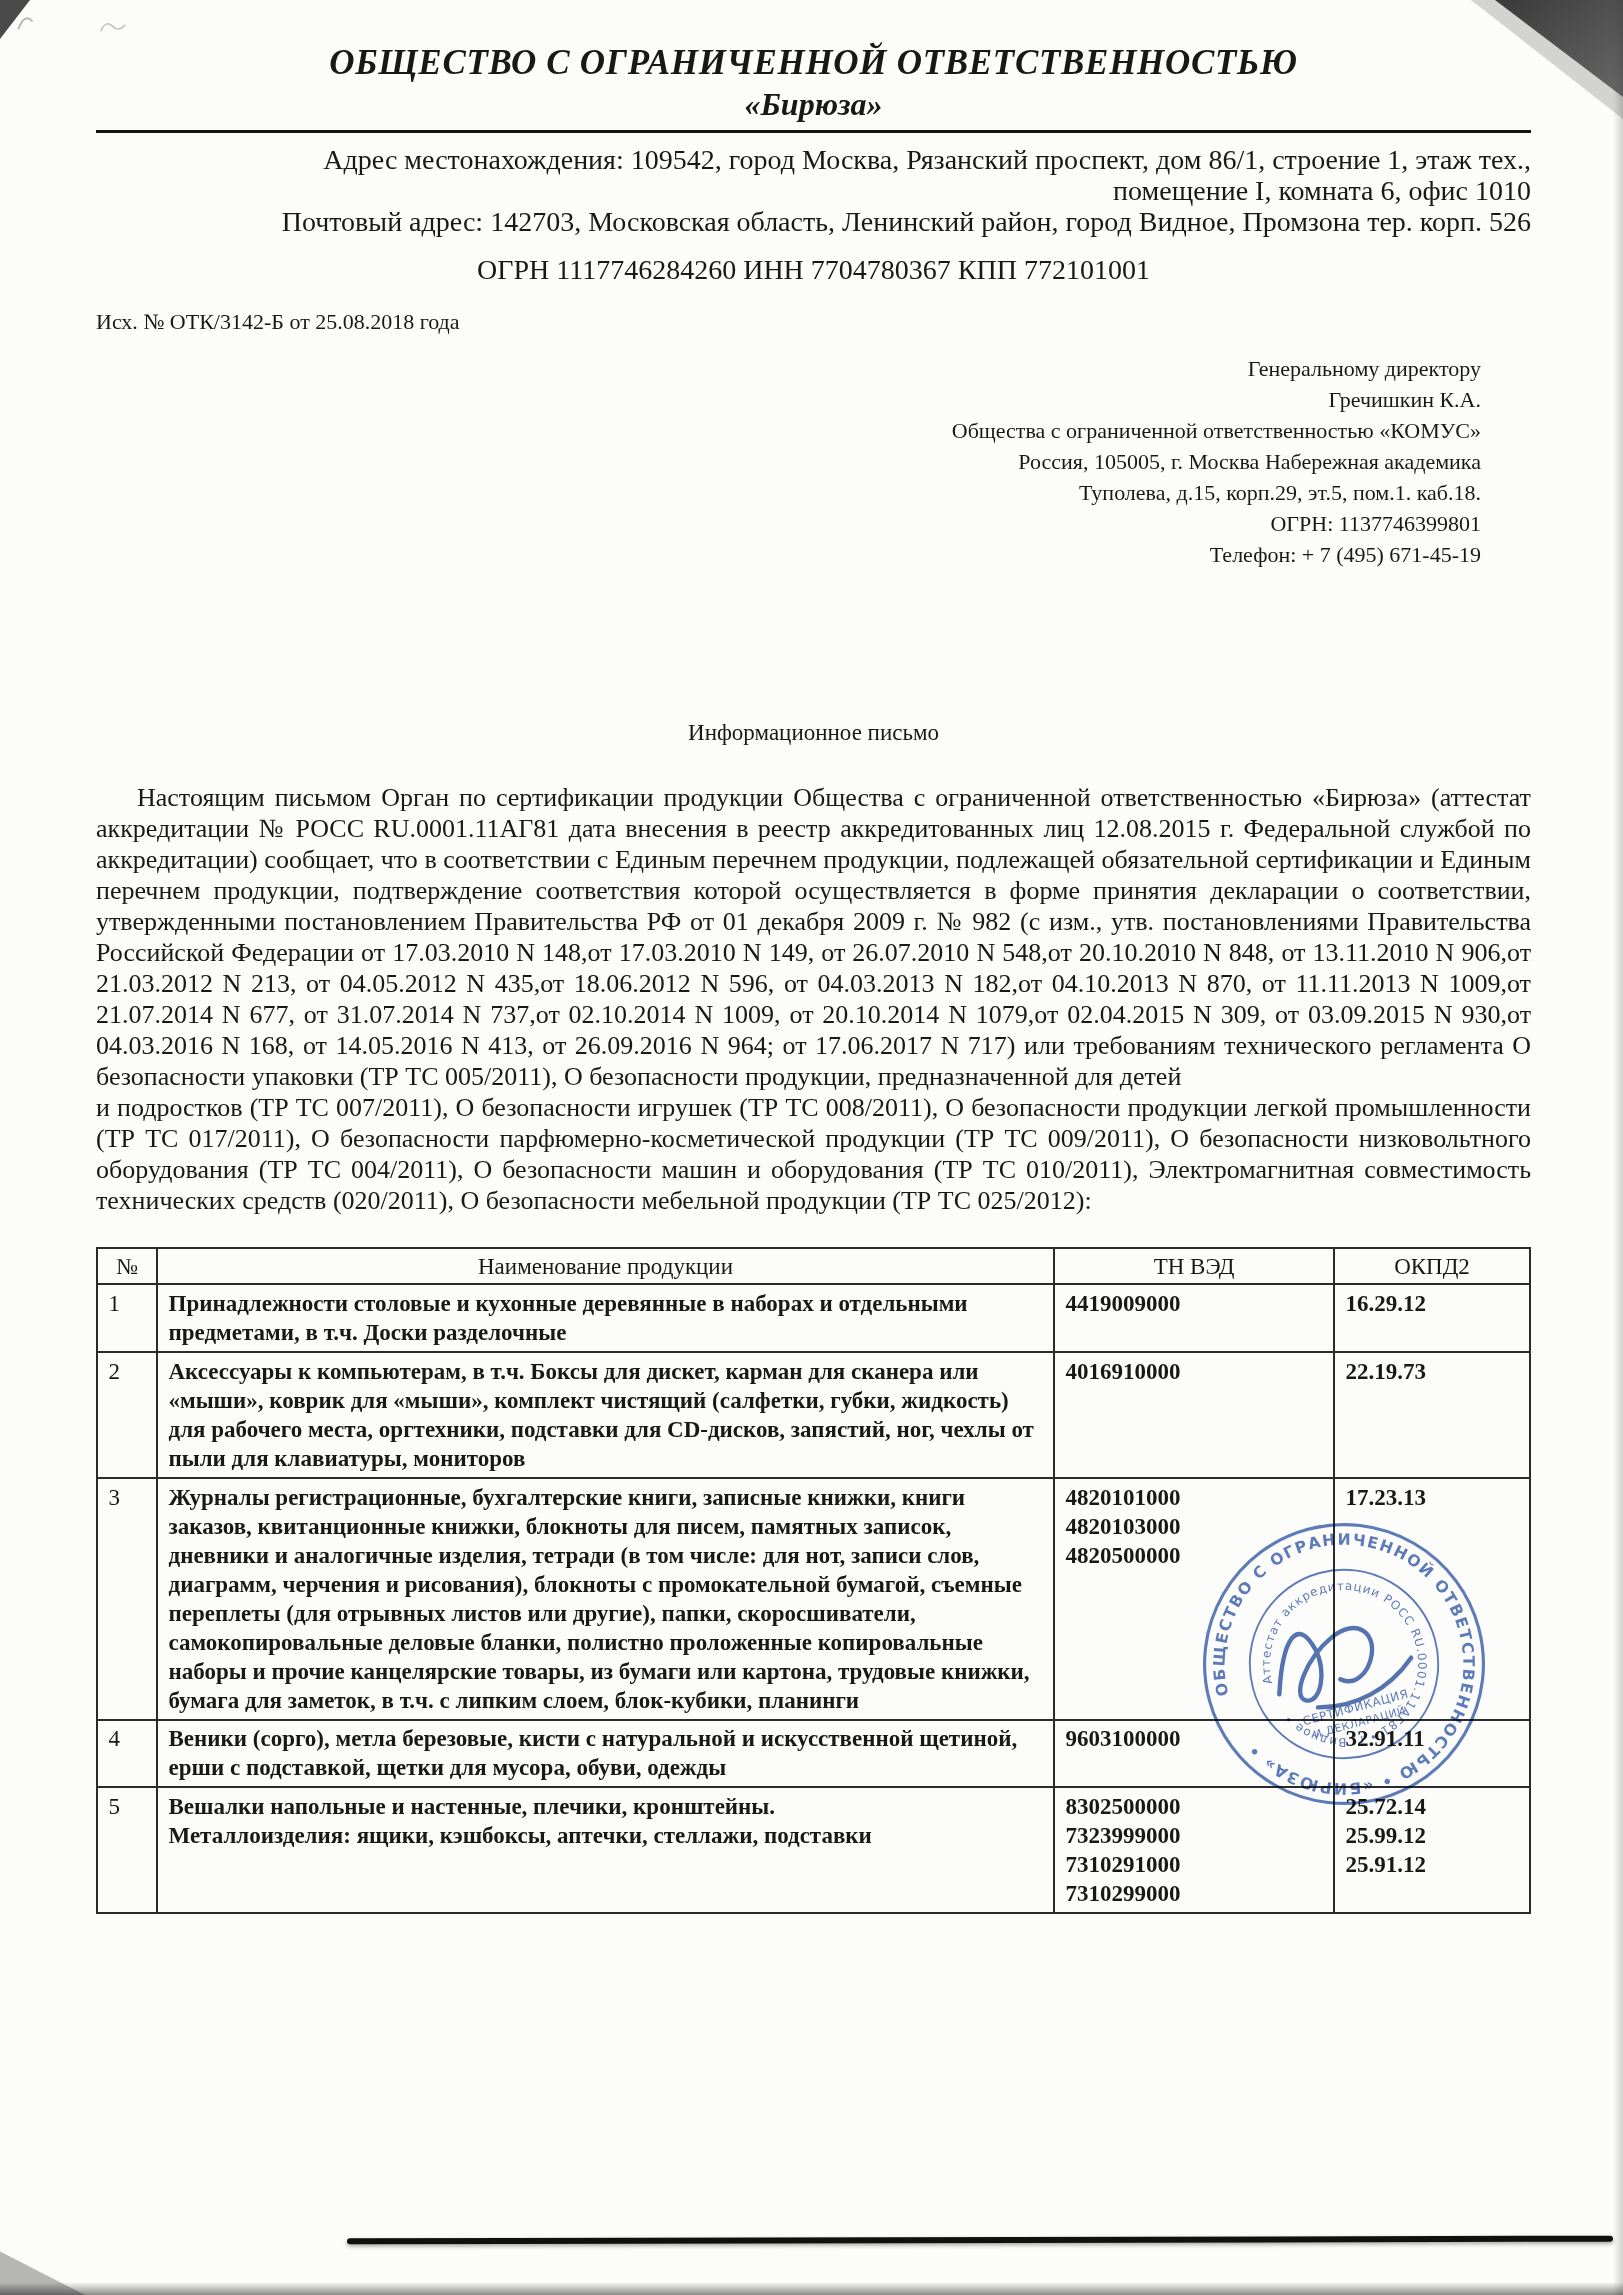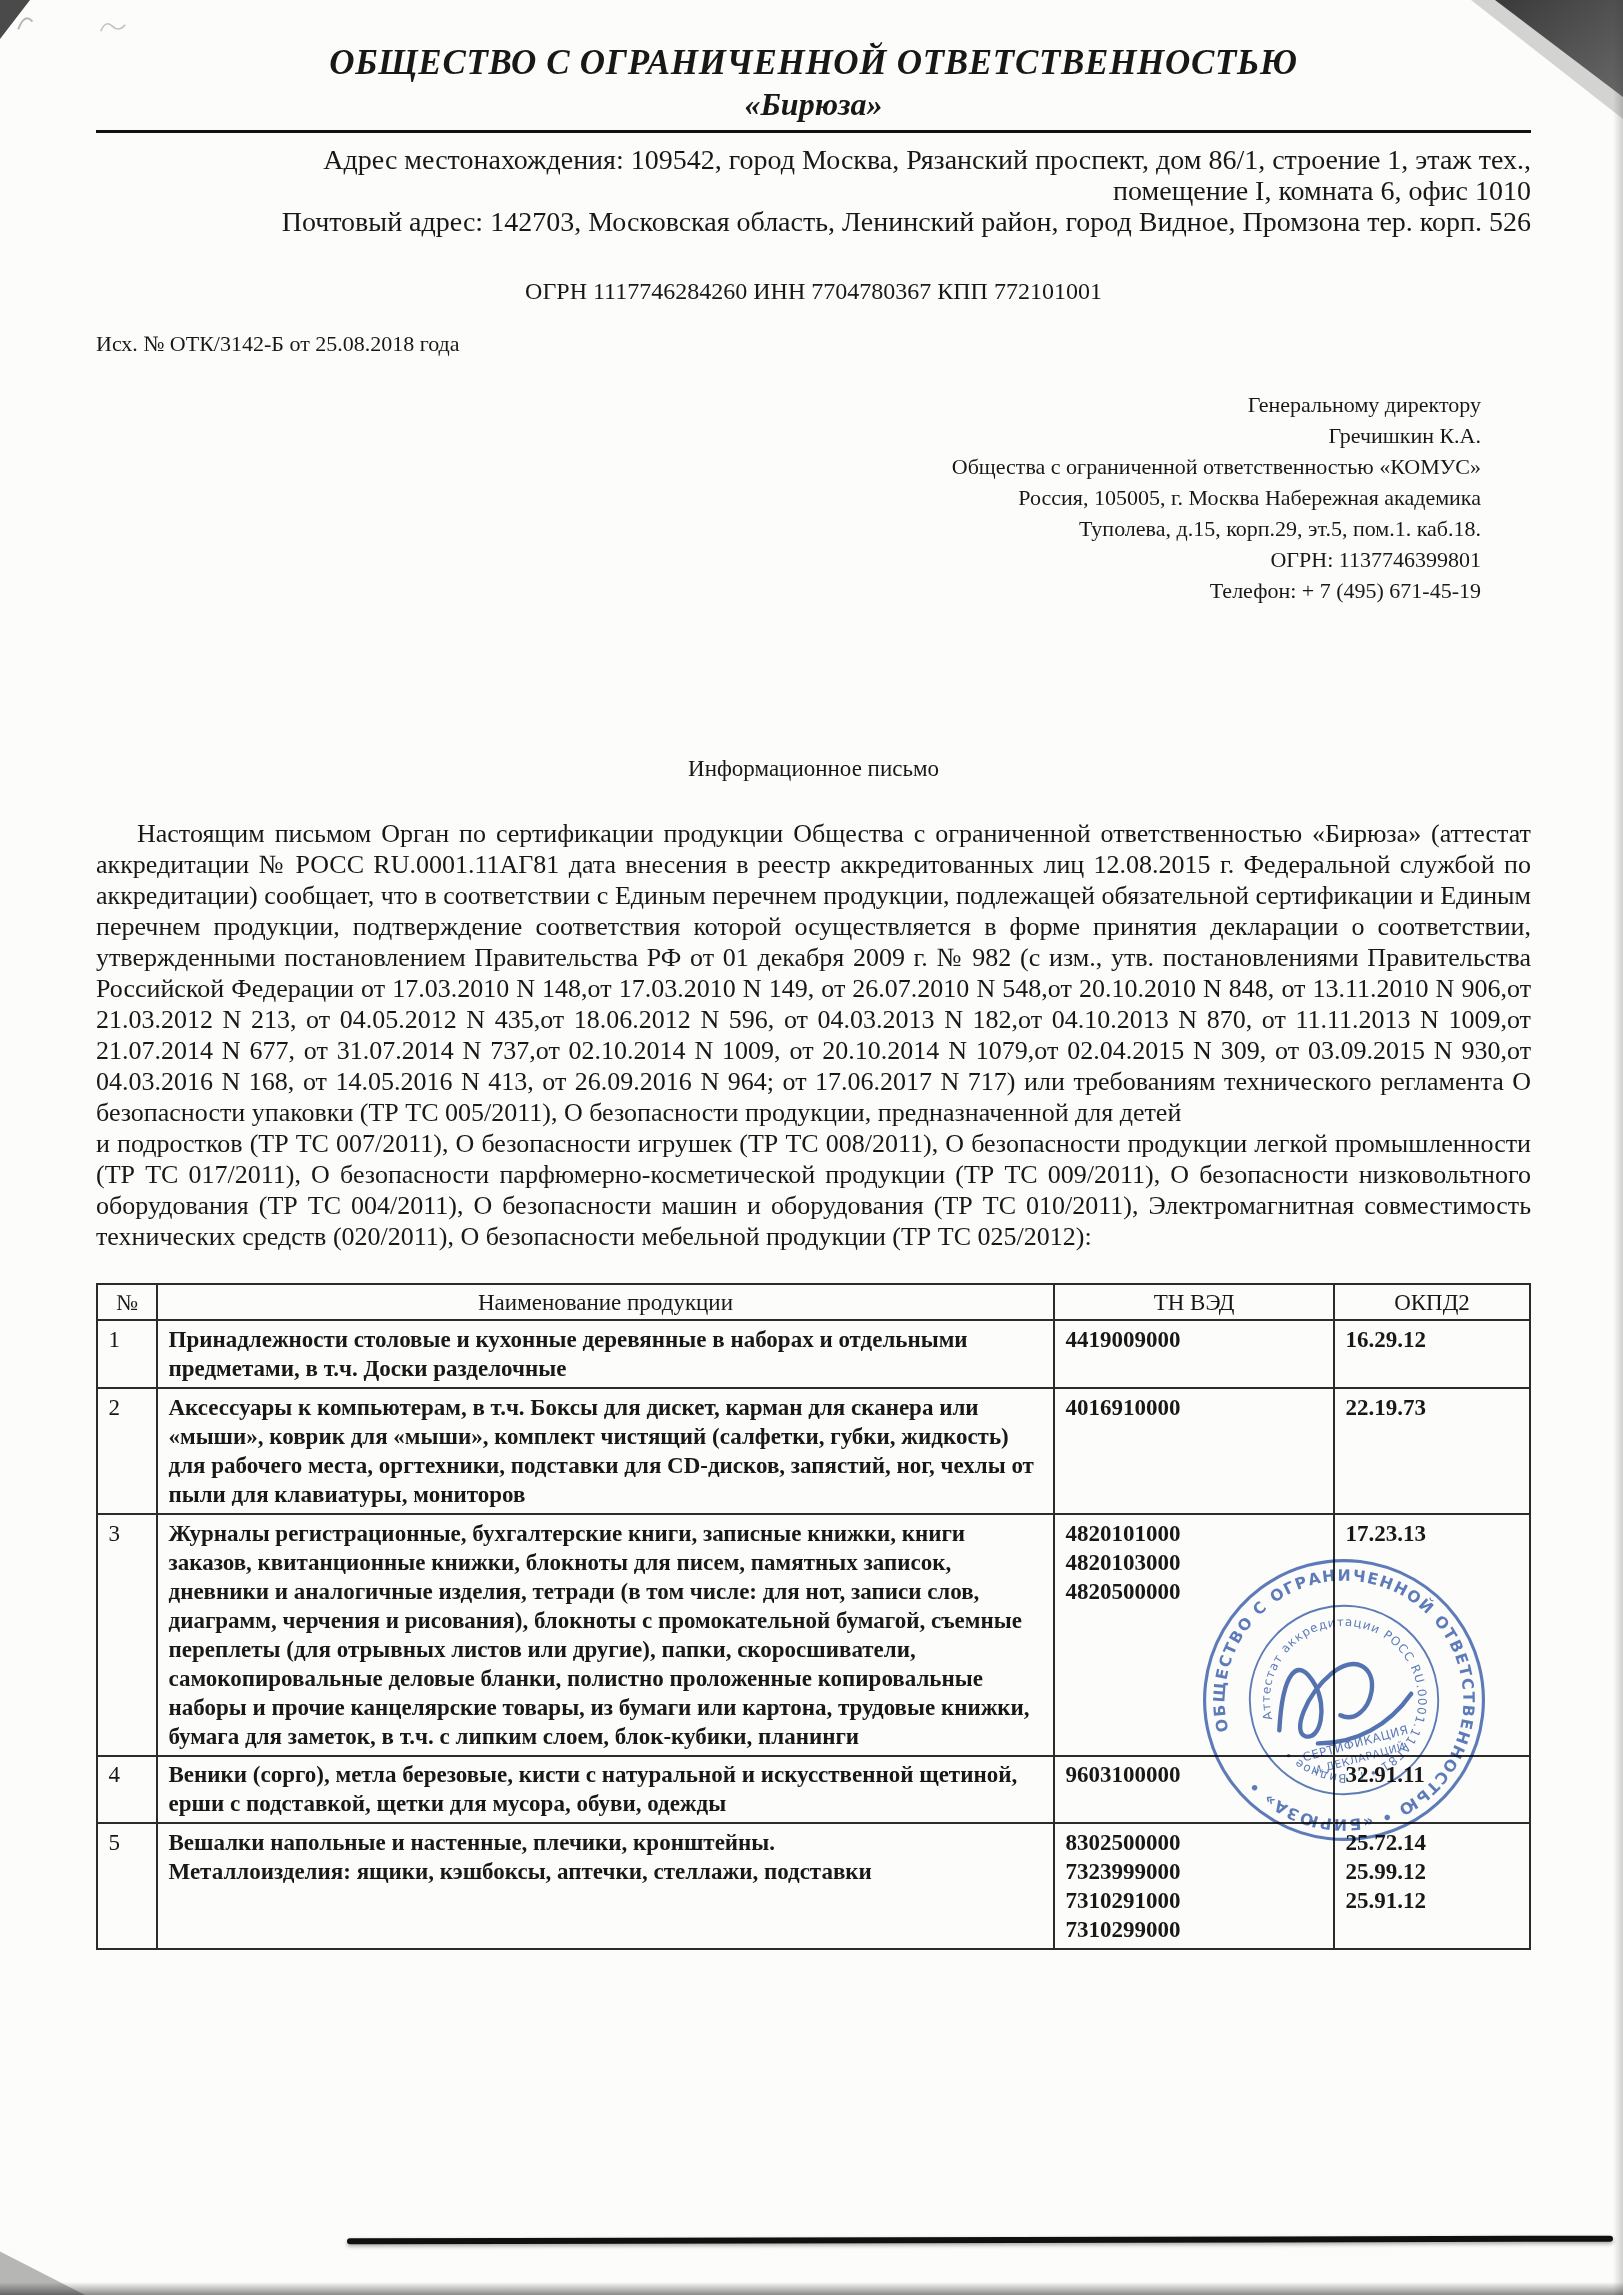--- a/index.html
+++ b/index.html
@@ -21,26 +21,26 @@
     font-size: 35px; letter-spacing: 0.7px; line-height: 41px;
   }
   .company-name {
     text-align: center; font-weight: bold; font-style: italic;
     font-size: 32px; line-height: 37px; margin-top: 2.6px;
   }
   .head-rule { border: 0; border-top: 3.9px solid #121212; margin: 7.9px 0 10.5px 0; }
   .address-location, .address-postal {
     text-align: right; font-size: 28px; line-height: 31px; white-space: pre-line;
   }
-  .reg-block { text-align: center; margin-top: 39px; font-size: 24px; line-height: 31px; }
+  .reg-block { text-align: center; margin-top: 17px; font-size: 28px; line-height: 31px; }
   .outgoing { margin-top: 21px; font-size: 22px; line-height: 31px; }
 
   
   .recipient {
-    margin-top: 30px; text-align: right; font-size: 22px; line-height: 31px;
+    margin-top: 16px; text-align: right; font-size: 22px; line-height: 31px;
     padding-right: 50px;
   }
 
   
   .doc-title { text-align: center; margin-top: 147px; font-size: 23px; line-height: 31px; }
   .body-text { margin-top: 34px; font-size: 26px; line-height: 31px; text-align: justify; }
   .body-text p { margin: 0; }
   .body-text p.indent { text-indent: 41px; }
 
   

